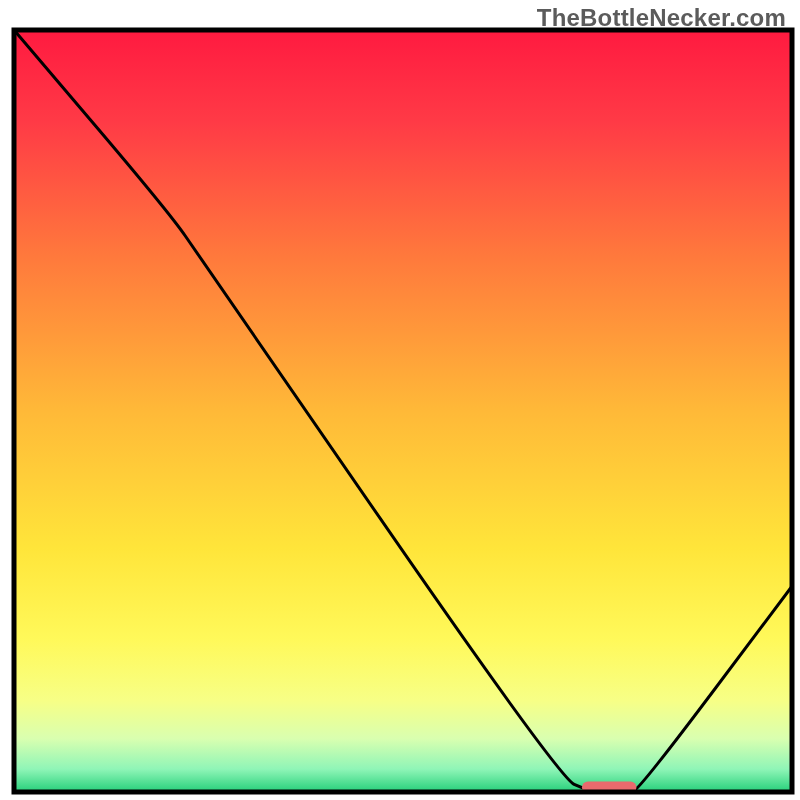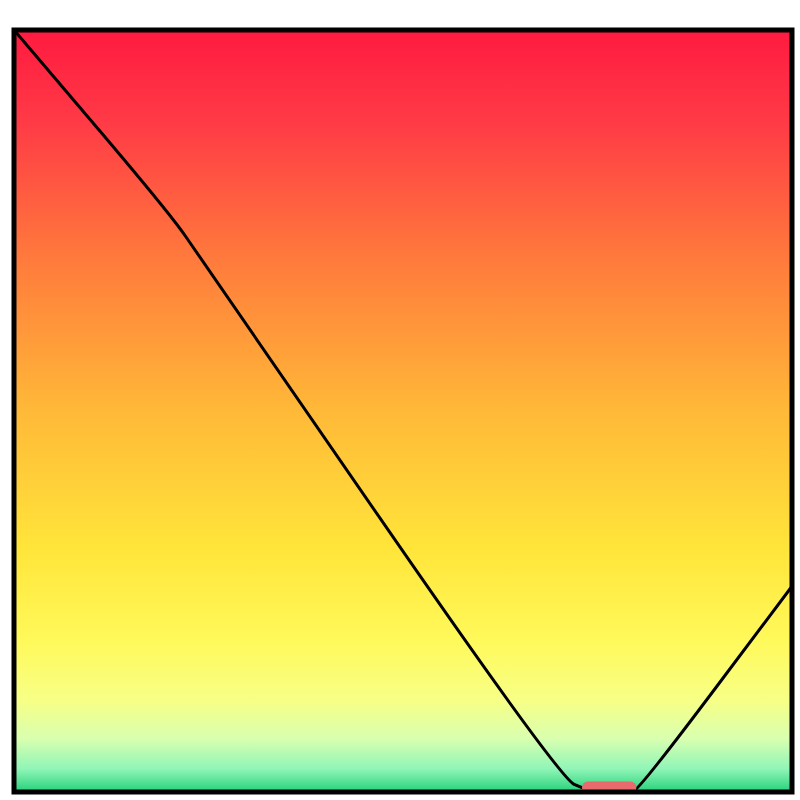--- a/index.html
+++ b/index.html
@@ -32,20 +32,21 @@
     left: 0;
     width: 800px;
     height: 800px;
   }
 </style>
 </head>
 <body>
 
 <div class="chart-container">
 
+  <div class="watermark">TheBottleNecker.com</div>
 
   <svg class="plot" viewBox="0 0 800 800" preserveAspectRatio="none">
     <defs>
       <linearGradient id="bg-grad" x1="0" y1="0" x2="0" y2="1">
           <stop offset="0%" stop-color="#ff1a40"></stop>
           <stop offset="12%" stop-color="#ff3a46"></stop>
           <stop offset="30%" stop-color="#ff7a3c"></stop>
           <stop offset="50%" stop-color="#ffb938"></stop>
           <stop offset="68%" stop-color="#ffe53a"></stop>
           <stop offset="80%" stop-color="#fff95a"></stop>

